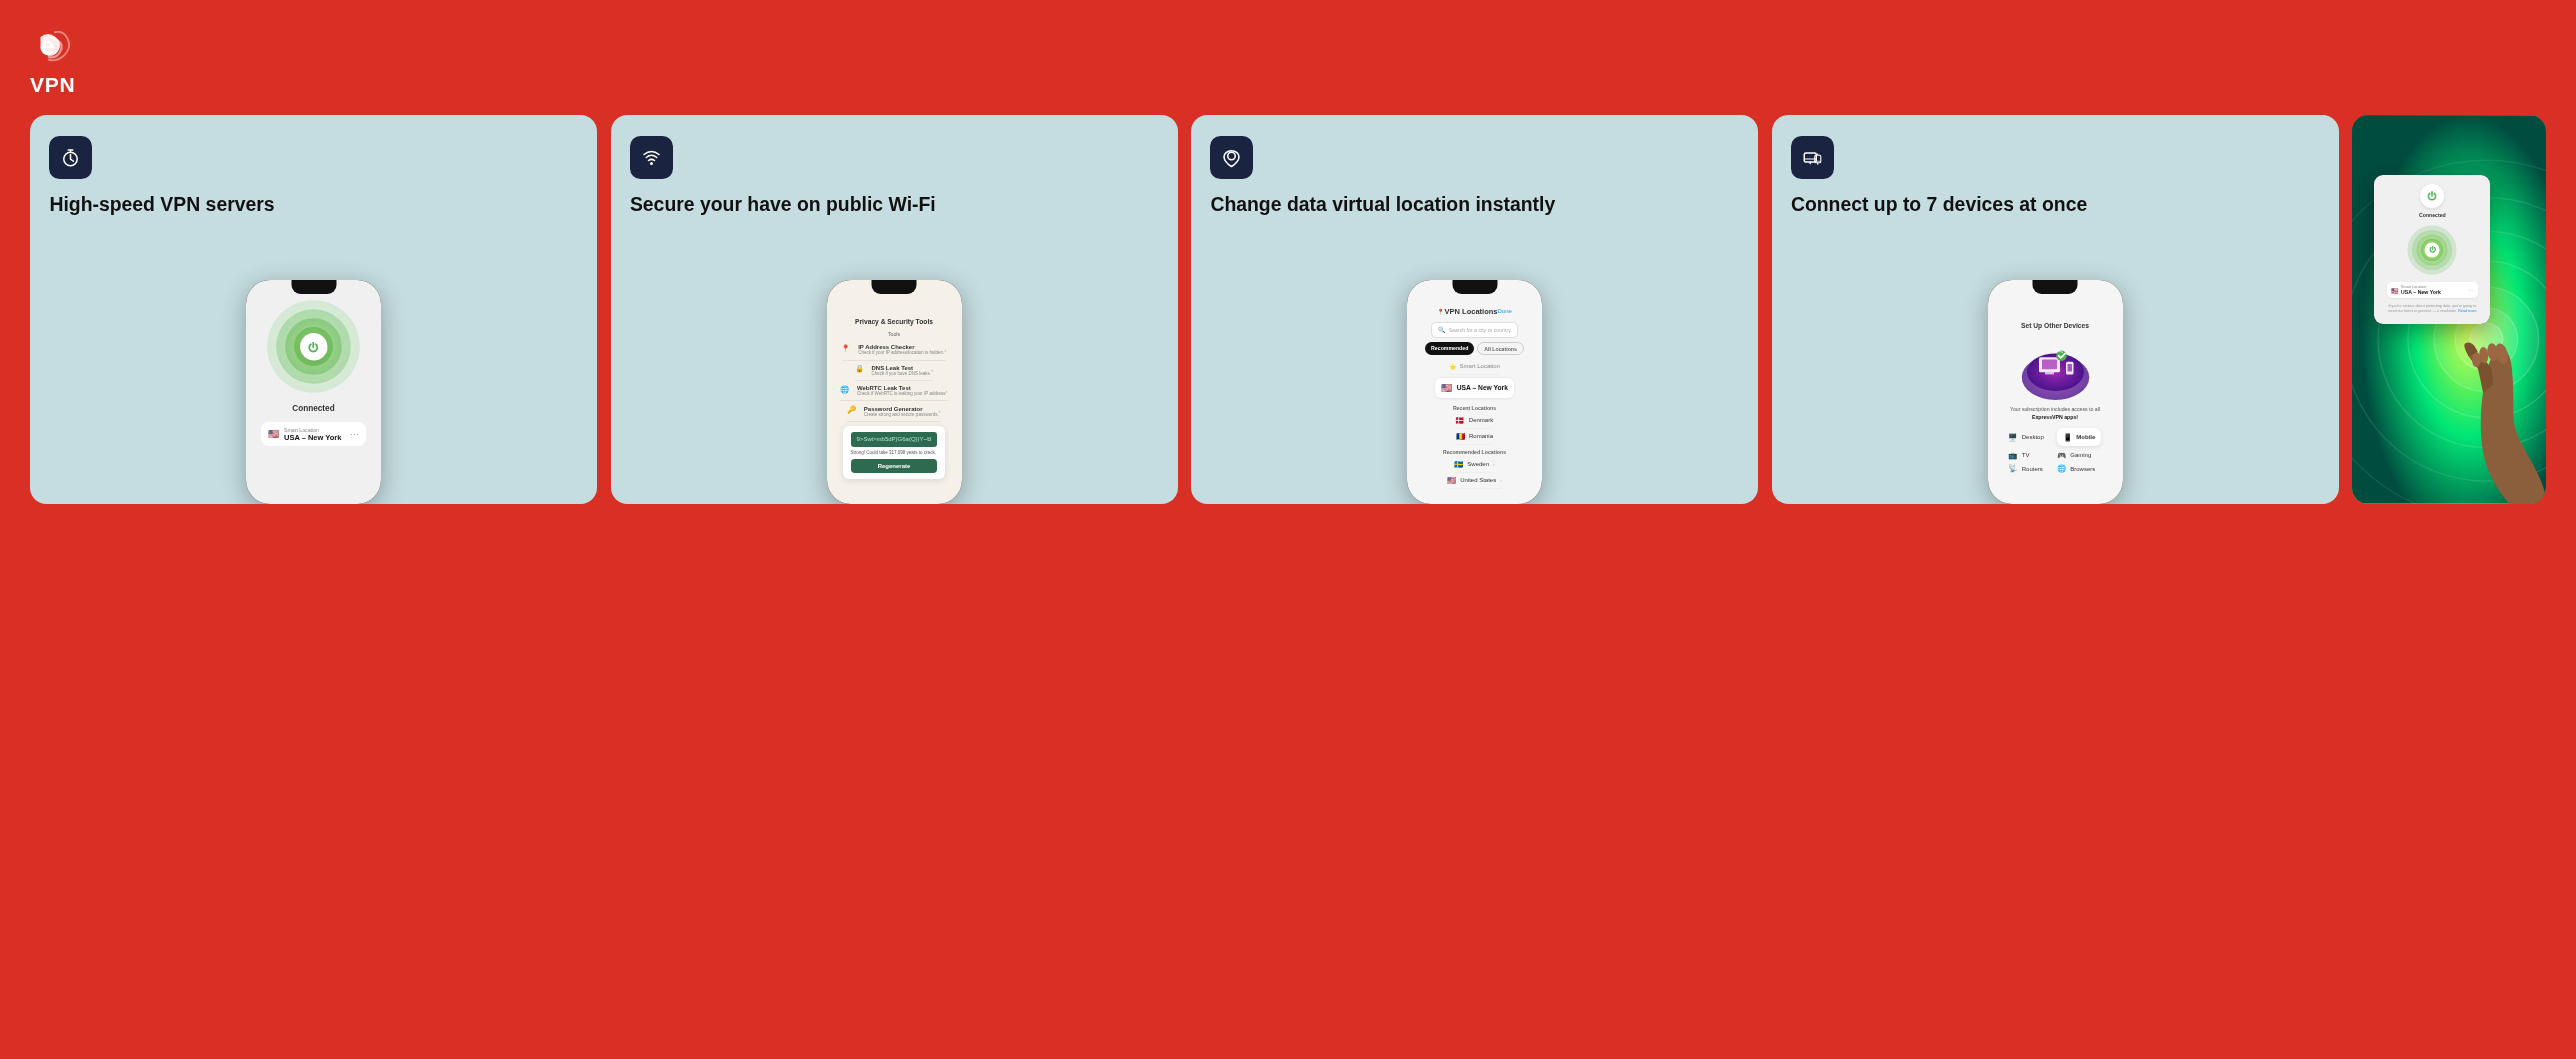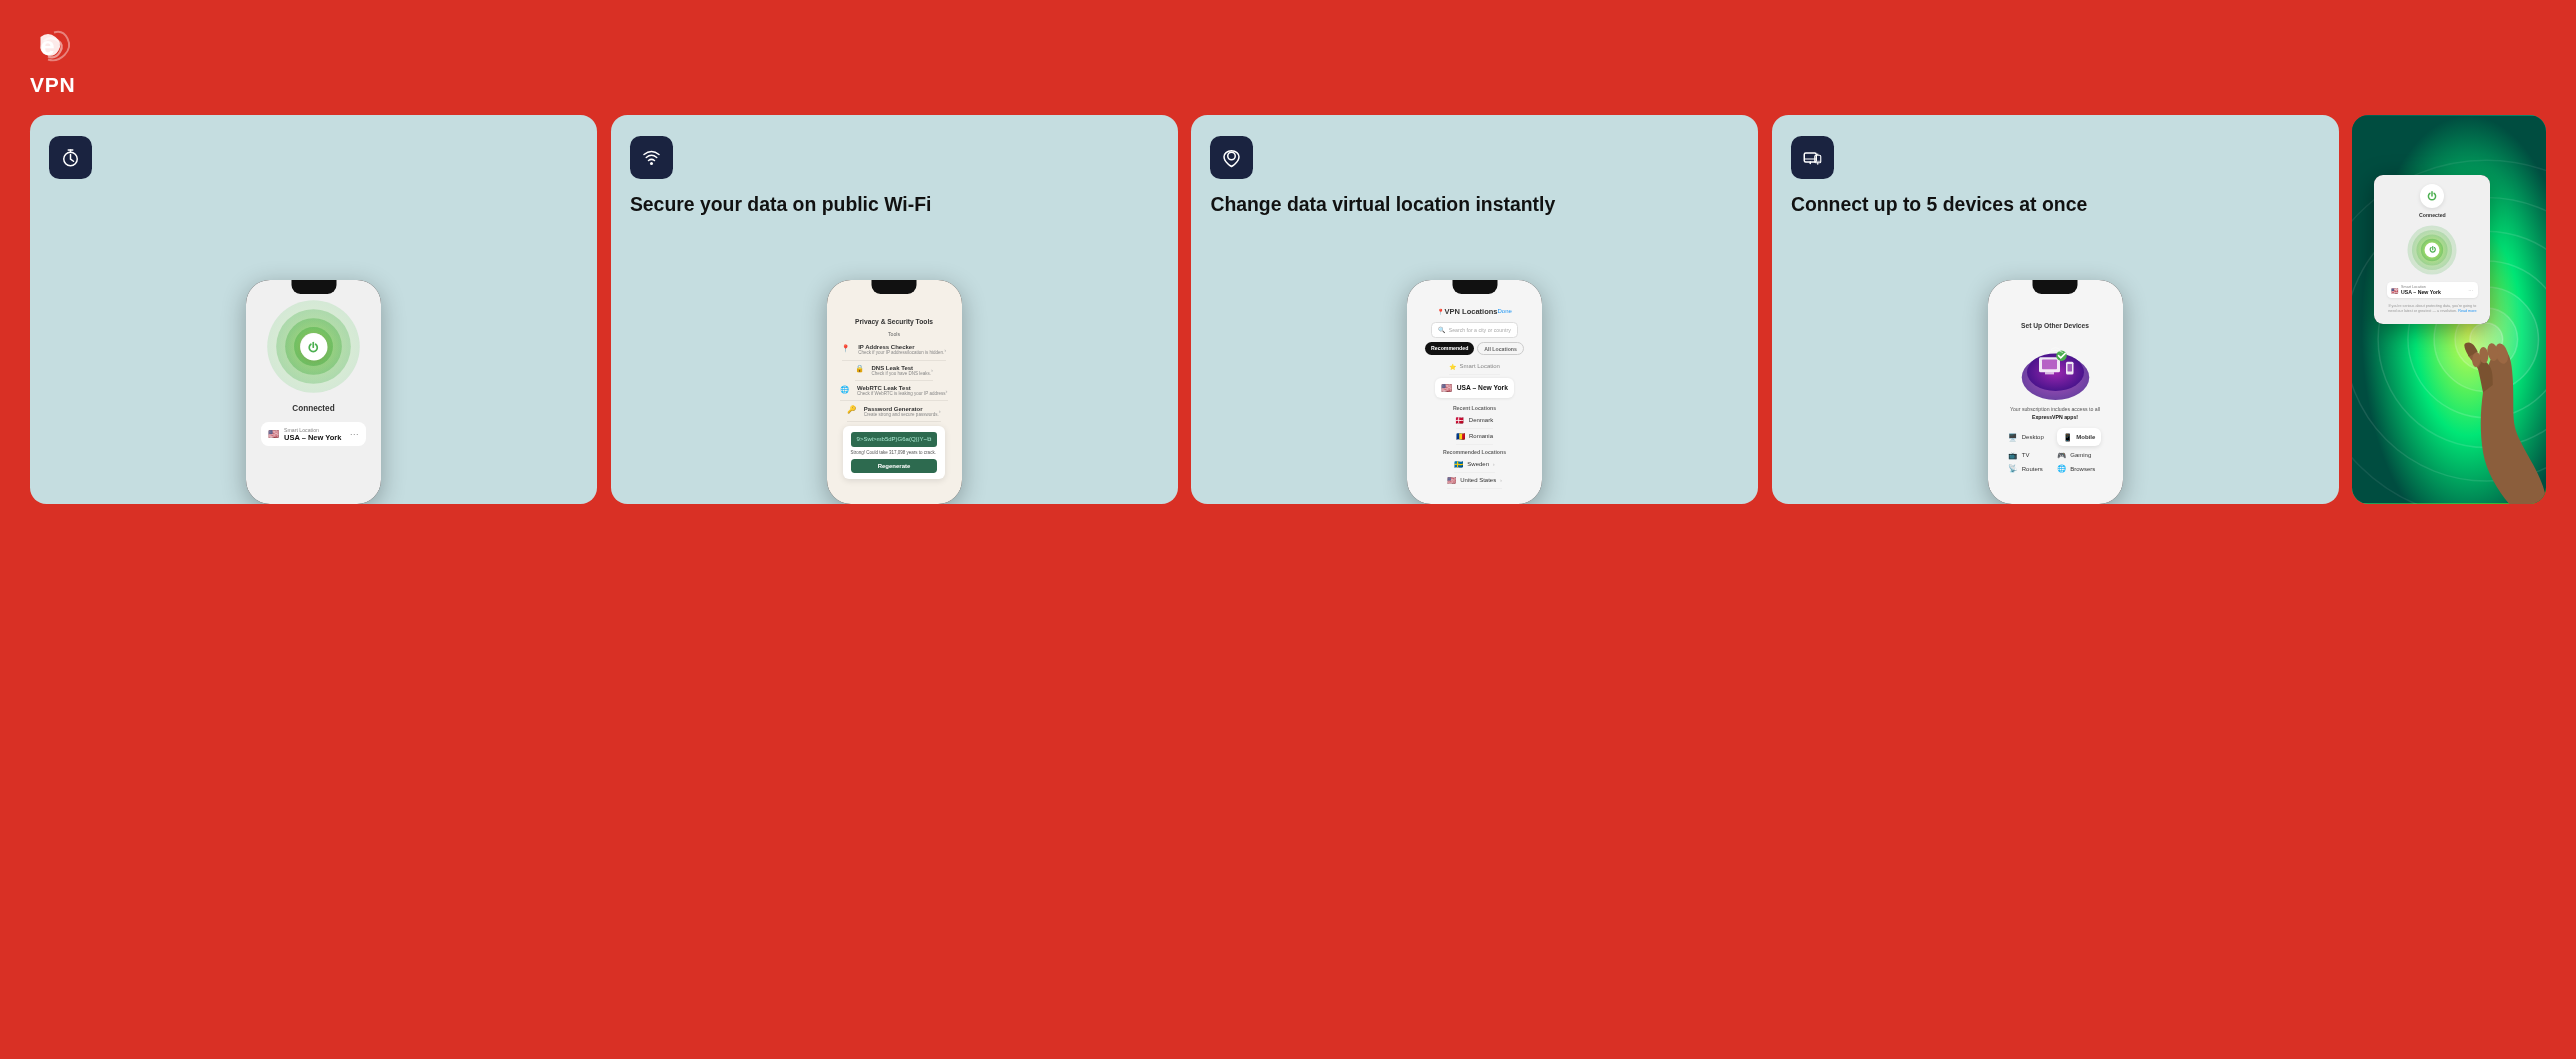--- a/index.html
+++ b/index.html
@@ -445,20 +445,21 @@
 
   <div class="feature-card">
     <div class="card-icon-box">
       <svg viewBox="0 0 28 28" fill="none">
         <circle cx="14" cy="16" r="9" stroke="white" stroke-width="2"></circle>
         <path d="M14 10V16L18 19" stroke="white" stroke-width="2" stroke-linecap="round"></path>
         <path d="M11 4H17" stroke="white" stroke-width="2" stroke-linecap="round"></path>
         <path d="M14 4V7" stroke="white" stroke-width="2" stroke-linecap="round"></path>
       </svg>
     </div>
+    <div class="card-title">High-speed VPN servers</div>
     <div class="phone-mockup-area">
       <div class="phone-mockup">
         <div class="phone-notch"></div>
         <div class="phone-screen phone-screen-1" style="background: #f0f0f0; display:flex; flex-direction:column; align-items:center; justify-content:flex-start; padding-top:18px;">
 
           <div style="position:relative; width:97px; height:97px; margin-bottom:9px;">
             <svg viewBox="0 0 130 130" width="97" height="97">
               <circle cx="65" cy="65" r="62" fill="#e8f5e9" opacity="0.5"></circle>
               <circle cx="65" cy="65" r="50" fill="#c8e6c9" opacity="0.6"></circle>
               <circle cx="65" cy="65" r="38" fill="#a5d6a7" opacity="0.7"></circle>
@@ -501,21 +502,21 @@
 
   <div class="feature-card">
     <div class="card-icon-box">
       <svg viewBox="0 0 28 28" fill="none">
         <path d="M4 10 Q14 2 24 10" stroke="white" stroke-width="2" fill="none" stroke-linecap="round"></path>
         <path d="M7 14 Q14 8 21 14" stroke="white" stroke-width="2" fill="none" stroke-linecap="round"></path>
         <path d="M10 18 Q14 15 18 18" stroke="white" stroke-width="2" fill="none" stroke-linecap="round"></path>
         <circle cx="14" cy="22" r="2" fill="white"></circle>
       </svg>
     </div>
-    <div class="card-title">Secure your data on public Wi-Fi</div>
+    <div class="card-title">Secure your have on public Wi-Fi</div>
     <div class="phone-mockup-area">
       <div class="phone-mockup">
         <div class="phone-notch"></div>
         <div class="phone-screen phone-screen-2">
           <div class="privacy-title">Privacy &amp; Security Tools</div>
           <div class="tools-section-label">Tools</div>
           <div class="tool-item">
             <span class="tool-icon">📍</span>
             <div class="tool-text-area">
               <div class="tool-name">IP Address Checker</div>
@@ -624,21 +625,21 @@
       <svg viewBox="0 0 28 28" fill="none">
         <rect x="3" y="8" width="16" height="12" rx="2" stroke="white" stroke-width="2"></rect>
         <path d="M3 16H19" stroke="white" stroke-width="1.5"></path>
         <path d="M11 20V22" stroke="white" stroke-width="2" stroke-linecap="round"></path>
         <rect x="17" y="11" width="8" height="10" rx="1.5" stroke="white" stroke-width="1.5"></rect>
         <path d="M21 21V23" stroke="white" stroke-width="1.5" stroke-linecap="round"></path>
         <path d="M17 19H25" stroke="white" stroke-width="1"></path>
         <circle cx="21" cy="9.5" r="1" fill="white"></circle>
       </svg>
     </div>
-    <div class="card-title">Connect up to 5 devices at once</div>
+    <div class="card-title">Connect up to 7 devices at once</div>
     <div class="phone-mockup-area">
       <div class="phone-mockup">
         <div class="phone-notch"></div>
         <div class="phone-screen phone-screen-4">
           <div class="setup-title">Set Up Other Devices</div>
 
           <div style="position:relative;width:75px;height:64px;margin:0 auto 6px;">
             <svg viewBox="0 0 100 85" width="75" height="64">
               <defs>
                 <radialGradient id="purpleGrad" cx="50%" cy="50%" r="50%">

